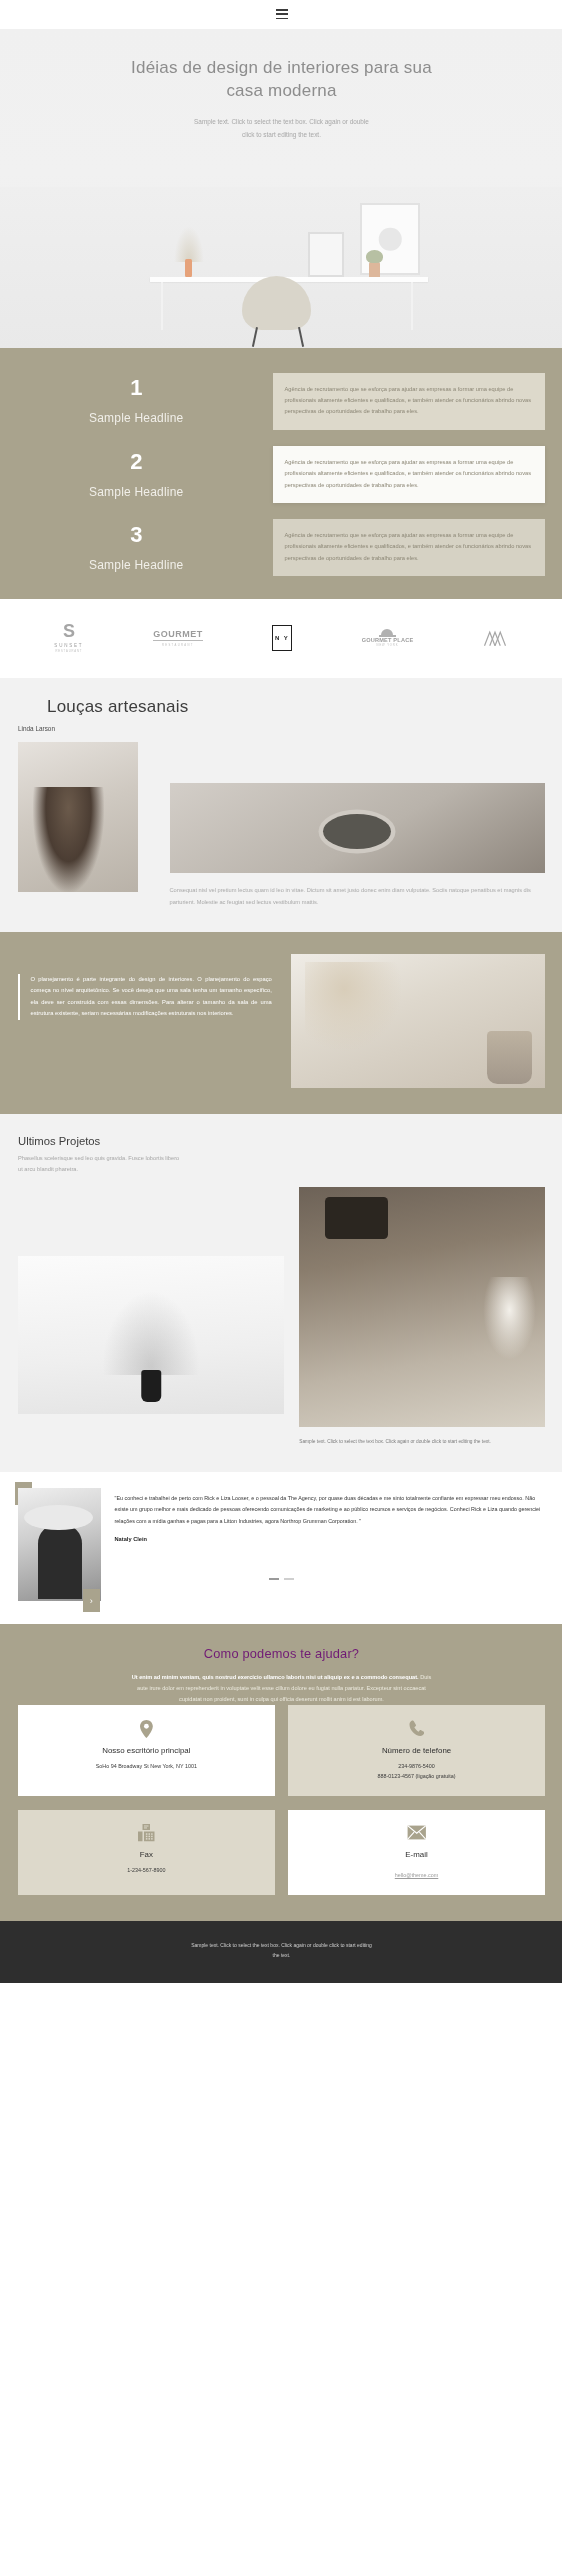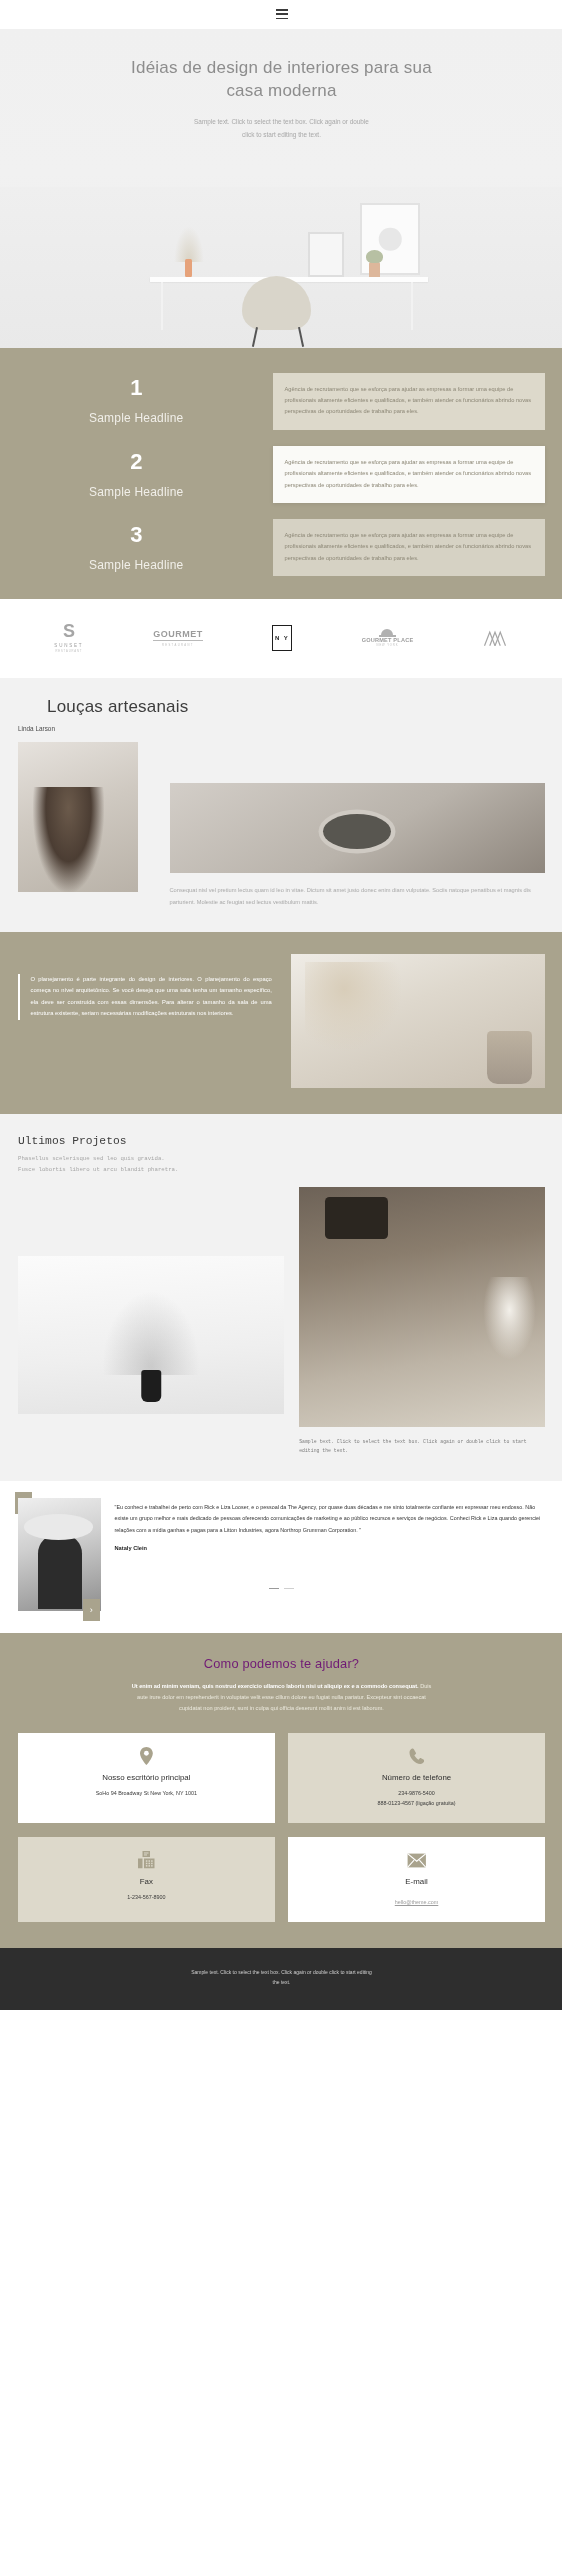--- a/index.html
+++ b/index.html
@@ -195,21 +195,21 @@
   .ph-pampas::after{
     content:""; position:absolute; left:13.5px; top:7.5px; width:98px; height:90px;
     background:radial-gradient(ellipse at 40% 30%, #d8cdb9 0%, rgba(216,205,185,0) 70%);
   }
   .ph-pampas::before{
     content:""; position:absolute; right:13.5px; bottom:4.5px; width:45px; height:53px;
     background:linear-gradient(180deg,#bdb2a1,#a2978a); border-radius:4.5px 4.5px 10.5px 10.5px;
   }
 
   
-  .projects { background:#f2f2f2; padding: 21px 18px 25.5px; font-family: Liberation Mono, monospace; }
+  .projects { background:#f2f2f2; padding: 21px 18px 25.5px; }
   .projects h2 { font-size: 11.3px; font-weight:300; color:#3d3d3d; }
   .projects .lead { margin-top: 6px; font-size: 5.7px; line-height: 1.95; color:#a6a6a6; max-width: 165px; }
   .proj-grid { display:flex; gap: 15px; margin-top: 12px; align-items: flex-start; }
   .proj-left { width: 52%; padding-top: 69px; }
   .proj-right { width: 48%; }
   .ph-vase { height: 158px; background:linear-gradient(175deg,#fbfbfb 0%,#efefef 60%,#e3e3e3 100%); position:relative; overflow:hidden;}
   .ph-vase::after{
     content:""; position:absolute; left:50%; bottom:12px; transform:translateX(-50%);
     width:19.5px;height:31.5px;background:#1d1d1d;border-radius:3px 3px 6px 6px;
   }
@@ -251,21 +251,21 @@
   .arrow-next { position:absolute; left: 83px; bottom: 12px; }
   .dots { position:absolute; right: 0; left:0; bottom: 44px; display:flex; justify-content:center; gap:4.5px; }
   .dot { width:10.5px; height:1.5px; background:#cfcfcf; }
   .dot.active { background:#9a9a9a; }
 
   
   .contact { background:#a9a38d; padding: 22.5px 18px 25.5px; text-align:center; }
   .contact h2 { font-size: 12.8px; font-weight:300; color:#701a75; letter-spacing:0.2px; }
   .contact .blurb { margin: 10.5px auto 0; max-width: 308px; font-size:5.6px; line-height:2.0; color:#eceade; }
   .contact .blurb b { color:#ffffff; font-weight:700; }
-  .cards { display:flex; flex-wrap:wrap; gap: 13.5px; margin-top: 18px; }
+  .cards { display:flex; flex-wrap:wrap; gap: 13.5px; }
   .ccard {
     width: calc(50% - 6.8px);
     padding: 13.5px 7.5px 15px;
     text-align:center;
   }
   .ccard.white { background:#ffffff; }
   .ccard.cream { background:#ddd9cb; }
   .cicon { height: 19.5px; margin-bottom: 7.5px; display:flex; align-items:center; justify-content:center; }
   .ccard h3 { font-size: 7.9px; font-weight:300; color:#2f2f2f; margin-bottom: 6.8px; }
   .ccard p { font-size: 5.4px; line-height: 1.8; color:#3a3a3a; }

